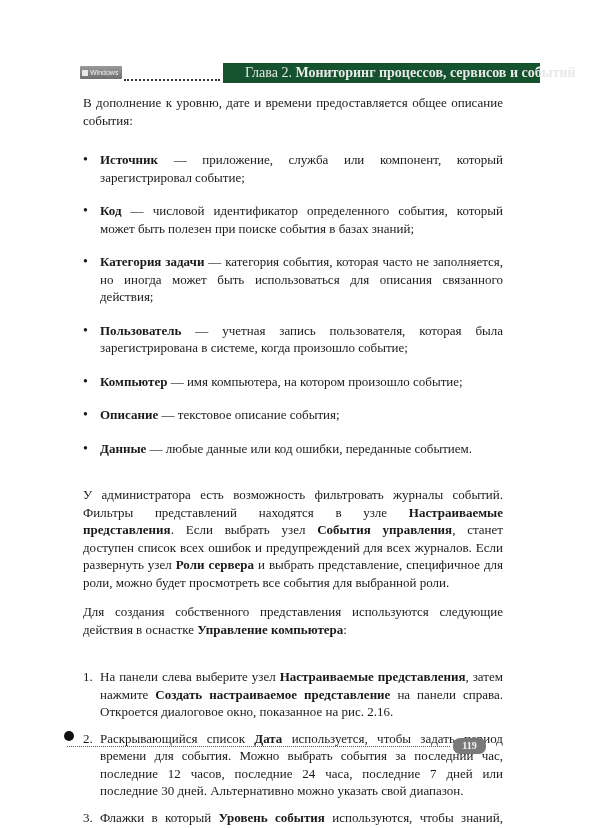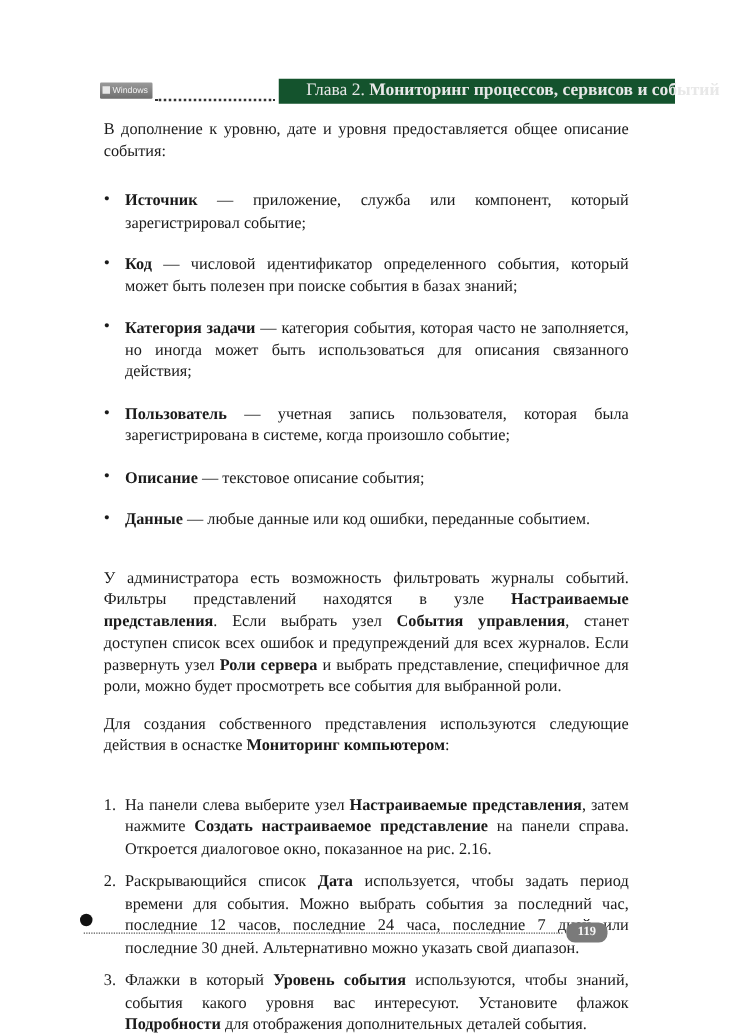--- a/index.html
+++ b/index.html
@@ -34,36 +34,37 @@
 </head>
 <body>
 
 <div class="header">
   <div class="logo"><span class="flag"></span><span>Windows</span></div>
   <div class="header-dots"></div>
   <div class="chapter"><span>Глава 2.</span> <b>Мониторинг процессов, сервисов и событий</b></div>
 </div>
 
 <div class="content">
-  <p>В дополнение к уровню, дате и уровня предоставляется общее описание события:</p>
+  <p>В дополнение к уровню, дате и времени предоставляется общее описание события:</p>
 
   <ul>
     <li><b>Источник</b><span> — приложение, служба или компонент, который зарегистрировал событие;</span></li>
     <li><b>Код</b><span> — числовой идентификатор определенного события, который может быть полезен при поиске события в базах знаний;</span></li>
     <li><b>Категория задачи</b><span> — категория события, которая часто не заполняется, но иногда может быть использоваться для описания связанного действия;</span></li>
     <li><b>Пользователь</b><span> — учетная запись пользователя, которая была зарегистрирована в системе, когда произошло событие;</span></li>
+    <li><b>Компьютер</b><span> — имя компьютера, на котором произошло событие;</span></li>
     <li><b>Описание</b><span> — текстовое описание события;</span></li>
     <li><b>Данные</b><span> — любые данные или код ошибки, переданные событием.</span></li>
   </ul>
 
   <div class="gap1"></div>
 
   <p><span>У администратора есть возможность фильтровать журналы событий. Фильтры представлений находятся в узле </span><b>Настраиваемые представления</b><span>. Если выбрать узел </span><b>События управления</b><span>, станет доступен список всех ошибок и предупреждений для всех журналов. Если развернуть узел </span><b>Роли сервера</b><span> и выбрать представление, специфичное для роли, можно будет просмотреть все события для выбранной роли.</span></p>
 
-  <p><span>Для создания собственного представления используются следующие действия в оснастке </span><b>Мониторинг компьютером</b><span>:</span></p>
+  <p><span>Для создания собственного представления используются следующие действия в оснастке </span><b>Управление компьютера</b><span>:</span></p>
 
   <div class="gap2"></div>
 
   <ol>
     <li><span class="num">1.</span><span>На панели слева выберите узел </span><b>Настраиваемые представления</b><span>, затем нажмите </span><b>Создать настраиваемое представление</b><span> на панели справа. Откроется диалоговое окно, показанное на рис. 2.16.</span></li>
     <li><span class="num">2.</span><span>Раскрывающийся список </span><b>Дата</b><span> используется, чтобы задать период времени для события. Можно выбрать события за последний час, последние 12 часов, последние 24 часа, последние 7 дней или последние 30 дней. Альтернативно можно указать свой диапазон.</span></li>
     <li><span class="num">3.</span><span>Флажки в который </span><b>Уровень события</b><span> используются, чтобы знаний, события какого уровня вас интересуют. Установите флажок </span><b>Подробности</b><span> для отображения дополнительных деталей события.</span></li>
   </ol>
 </div>
 

